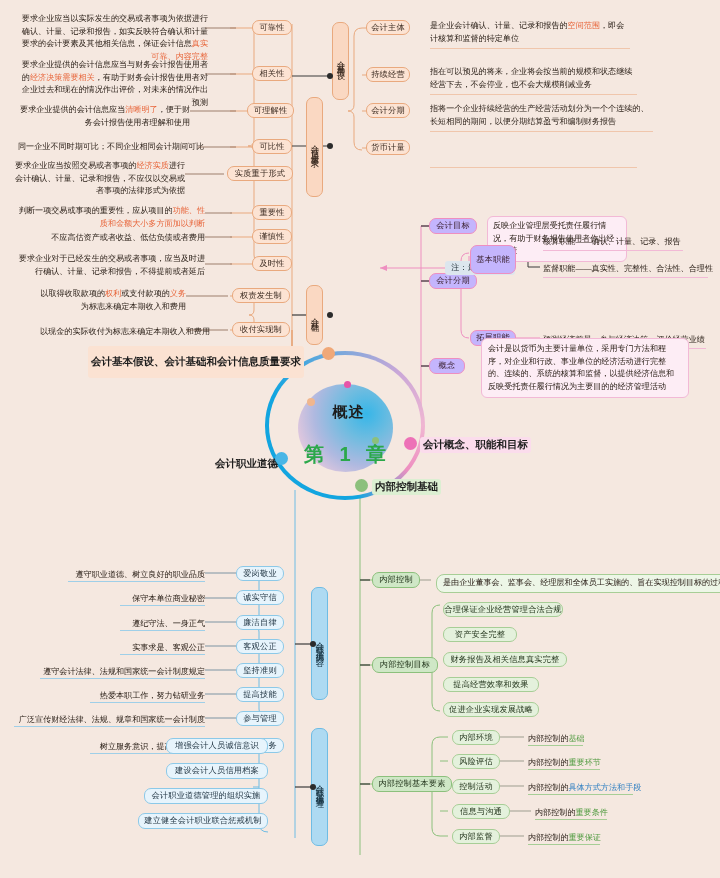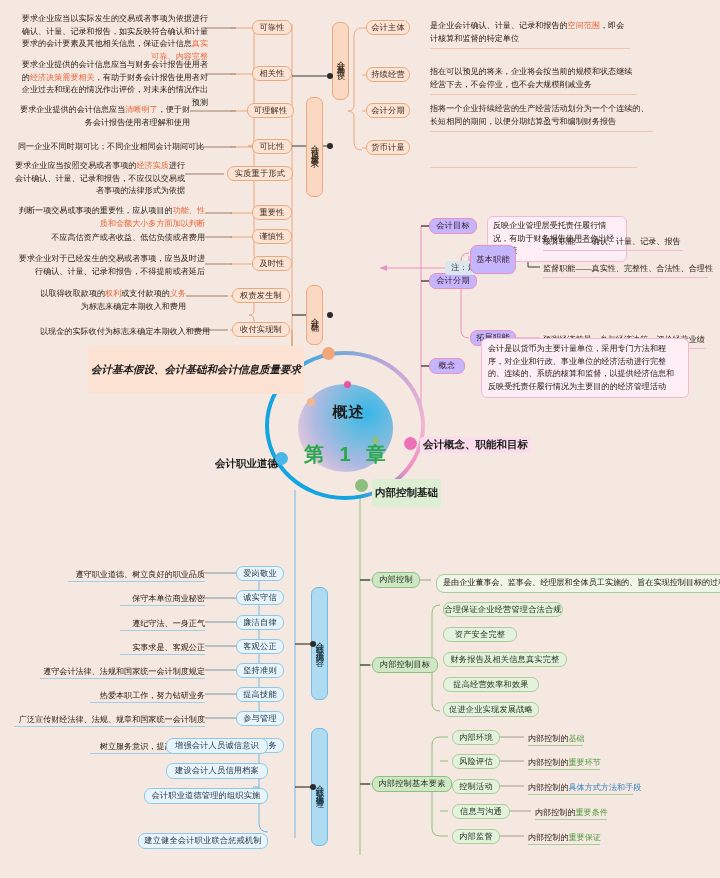--- a/index.html
+++ b/index.html
@@ -72,23 +72,23 @@
   }
   .orbdot{ position:absolute; border-radius:50%; }
 
   
   .bigdot{ position:absolute; border-radius:50%; z-index:5; }
 
   
   .branchtitle{
     position:absolute; font-size:10.5px; font-weight:bold; color:#1d1d1d; white-space:nowrap;
   }
-  .branchtitle.tag-o{ background:#FBE2D2; padding:17px 3px; border-radius:3px;font-style:italic; }
+  .branchtitle.tag-o{ background:#FBE2D2; padding:9px 3px; border-radius:3px; }
   .branchtitle.tag-p{ background:#FBDCEC; padding:1px 3px; border-radius:3px; }
-  .branchtitle.tag-g{ background:#DCEFD2; padding:7px 3px; border-radius:3px; }
+  .branchtitle.tag-g{ background:#DCEFD2; padding:1px 3px; border-radius:3px; }
   .knob{ position:absolute; width:6px; height:6px; border-radius:50%; background:#2b2b2b; z-index:4; }
 </style>
 </head>
 <body>
 
 <div id="canvas">
 
   <svg class="lines" viewBox="0 0 720 878">
     <g stroke="#E9A97E" stroke-width="1" fill="none">
 
@@ -413,15 +413,15 @@
   <div class="wash" style="left:120px;top:630px;width:85px;border-color:#9FCFE8;"></div>
   <div class="wash" style="left:120px;top:654px;width:85px;border-color:#9FCFE8;"></div>
   <div class="wash" style="left:40px;top:678px;width:165px;border-color:#9FCFE8;"></div>
   <div class="wash" style="left:90px;top:702px;width:115px;border-color:#9FCFE8;"></div>
   <div class="wash" style="left:14px;top:726px;width:191px;border-color:#9FCFE8;"></div>
   <div class="wash" style="left:90px;top:753px;width:115px;border-color:#9FCFE8;"></div>
 
   <div class="chip bluelt" style="left:166px;top:738px;width:102px;height:16px;">增强会计人员诚信意识</div>
   <div class="chip bluelt" style="left:166px;top:763px;width:102px;height:16px;">建设会计人员信用档案</div>
   <div class="chip bluelt" style="left:144px;top:788px;width:124px;height:16px;">会计职业道德管理的组织实施</div>
-  <div class="chip bluelt" style="left:138px;top:813px;width:130px;height:16px;margin-top:20px;">建立健全会计职业联合惩戒机制</div>
+  <div class="chip bluelt" style="left:138px;top:813px;width:130px;height:16px;">建立健全会计职业联合惩戒机制</div>
 
 </div>
 
 </body></html>

